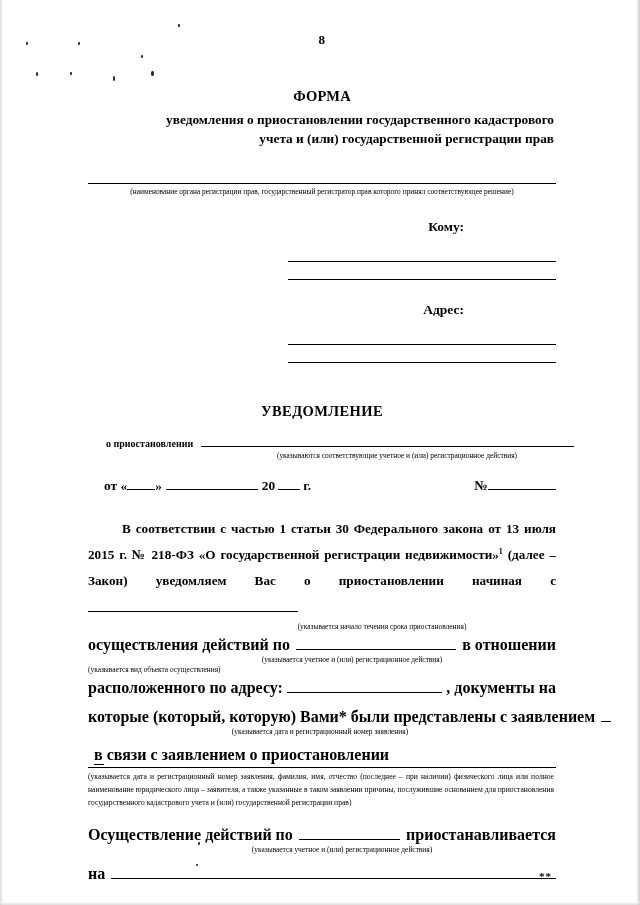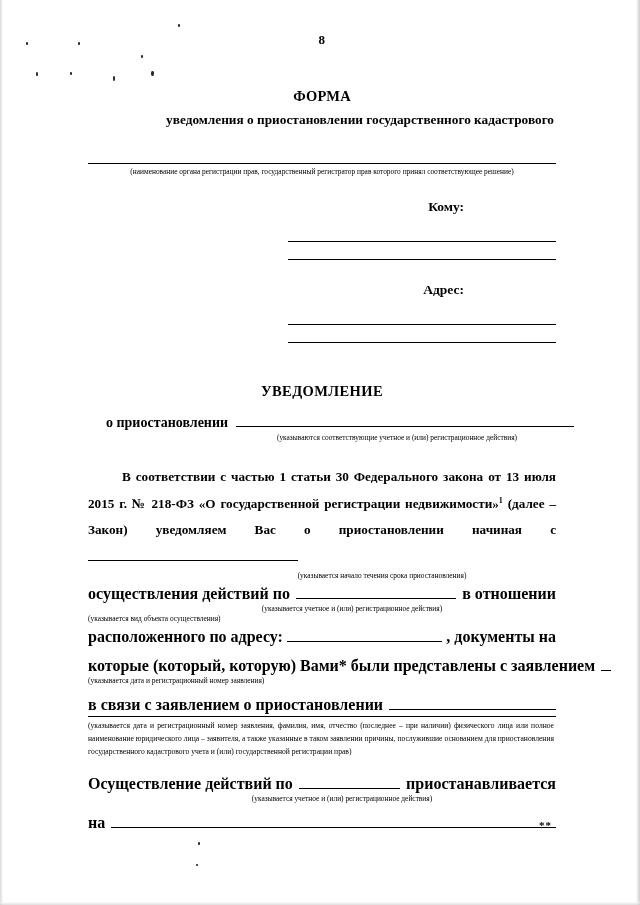--- a/index.html
+++ b/index.html
@@ -118,21 +118,21 @@
     letter-spacing: .4px;
   }
 
   .row {
     display: flex;
     align-items: baseline;
     width: 100%;
   }
   .bold {
     font-weight: bold;
-    font-size: 14px;
+    font-size: 10px;
     white-space: nowrap;
   }
   .fill {
     flex: 1;
     border-bottom: 1.5px solid #000;
     height: 14px;
     min-width: 10px;
   }
 
   .suspension-row { margin-top: 12px; padding-left: 18px; }
@@ -193,21 +193,21 @@
   .inline-row {
     display: flex;
     align-items: baseline;
     width: 100%;
     margin-top: 4px;
   }
   .inline-row .bold { font-size: 16px; }
 
   .cap-right {
     font-size: 7.4px;
-    text-align: left;
+    text-align: center;
     padding-right: 4px;
     margin-top: 1px;
   }
   .cap-center-off {
     font-size: 7.4px;
     text-align: center;
     margin-top: 1px;
     padding-left: 120px;
   }
   .cap-left {
@@ -260,20 +260,21 @@
   <div class="speck" style="left:198px; top:842px; width:2px; height:3px;"></div>
   <div class="speck" style="left:196px; top:864px; width:2px; height:2px;"></div>
 
   <div class="content">
 
     <div class="page-number">8</div>
 
     <div class="form-title">ФОРМА</div>
     <div class="form-subtitle">
       <span>уведомления о приостановлении государственного кадастрового</span><br>
+      <span>учета и (или) государственной регистрации прав</span>
     </div>
 
     <div class="org-rule"></div>
     <div class="caption">(наименование органа регистрации прав, государственный регистратор прав которого принял соответствующее решение)</div>
 
     <div class="addr-block">
       <div class="addr-label">Кому:</div>
       <div class="addr-line first"></div>
       <div class="addr-line"></div>
     </div>
@@ -285,20 +286,32 @@
     </div>
 
     <div class="doc-title">УВЕДОМЛЕНИЕ</div>
 
     <div class="row suspension-row">
       <span class="bold">о приостановлении</span>
       <span class="fill" style="margin-left:8px;"></span>
     </div>
     <div class="suspension-caption">(указываются соответствующие учетное и (или) регистрационное действия)</div>
 
+    <div class="date-row">
+      <span>от «</span>
+      <span class="u-short"></span>
+      <span>»</span>
+      <span class="u-med"></span>
+      <span>20</span>
+      <span class="u-tiny"></span>
+      <span>г.</span>
+      <span class="spacer"></span>
+      <span>№</span>
+      <span class="u-num"></span>
+    </div>
 
     <div class="body-par">
       <span>В соответствии с  частью 1 статьи 30 Федерального закона от 13 июля 2015 г. № 218-ФЗ «О государственной регистрации недвижимости»</span><sup>1</sup><span> (далее – Закон) уведомляем Вас о приостановлении начиная с</span>
       <span class="fill" style="display:inline-block;width:210px;vertical-align:baseline;"></span>
     </div>
     <div class="cap-center-off">(указывается начало течения срока приостановления)</div>
 
     <div class="inline-row">
       <span class="bold">осуществления действий по</span>
       <span class="fill" style="margin:0 6px;"></span>
@@ -313,21 +326,21 @@
       <span class="fill" style="margin:0 4px;"></span>
       <span class="bold">, документы на</span>
     </div>
 
     <div class="inline-row" style="margin-top:10px;">
       <span class="bold">которые (который, которую) Вами* были представлены с заявлением</span>
       <span class="fill" style="margin-left:6px;"></span>
     </div>
     <div class="cap-right">(указывается дата и регистрационный номер заявления)</div>
 
-    <div class="inline-row" style="margin-top:10px;">
+    <div class="inline-row" style="margin-top:10px;flex-direction:column;">
       <span class="bold">в связи с заявлением о приостановлении</span>
       <span class="fill" style="margin-left:6px;"></span>
     </div>
     <div class="cap-justify topline">(указывается дата и регистрационный номер заявления, фамилия, имя, отчество (последнее – при наличии) физического лица или полное наименование юридического лица – заявителя, а также указанные в таком заявлении причины, послужившие основанием для приостановления государственного кадастрового учета и (или) государственной регистрации прав)</div>
 
     <div class="inline-row" style="margin-top:16px;">
       <span class="bold">Осуществление действий по</span>
       <span class="fill" style="margin:0 6px;"></span>
       <span class="bold">приостанавливается</span>
     </div>

